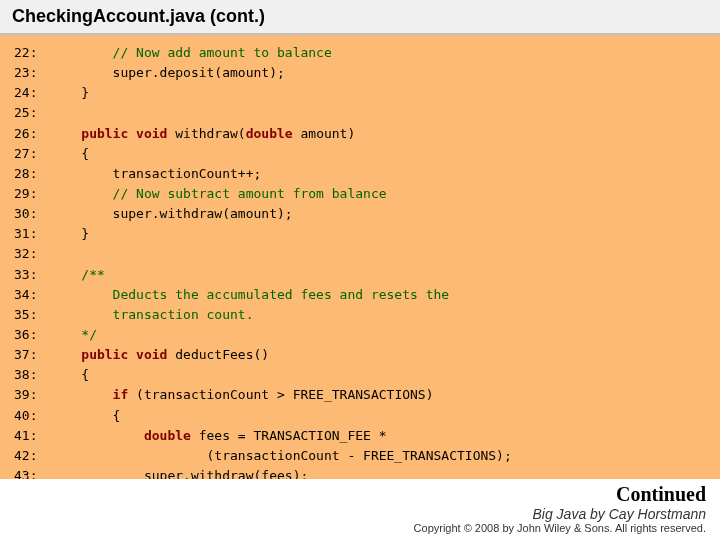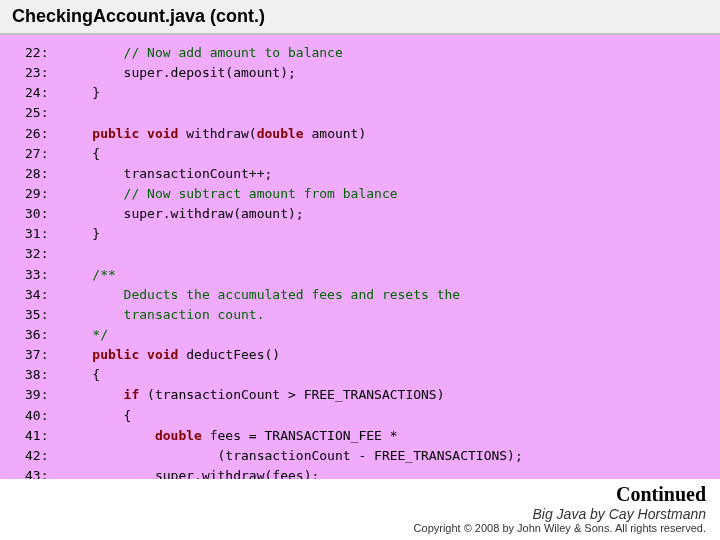--- a/index.html
+++ b/index.html
@@ -27,22 +27,22 @@
     }
 
     #title-text {
       font-size: 18px;
       font-weight: bold;
       color: #000;
     }
 
     #content-area {
       flex: 1;
-      background: #f0abfc;
-      padding: 8px 14px 4px 25px;
+      background: #fdba74;
+      padding: 8px 14px 4px 14px;
       overflow: hidden;
     }
 
     .code-table {
       width: 100%;
       border-collapse: collapse;
     }
 
     .code-table tr {
       line-height: 1.55;

